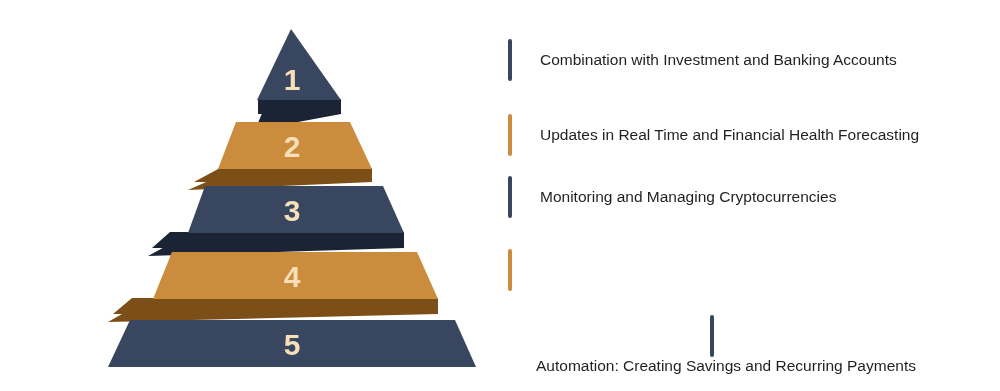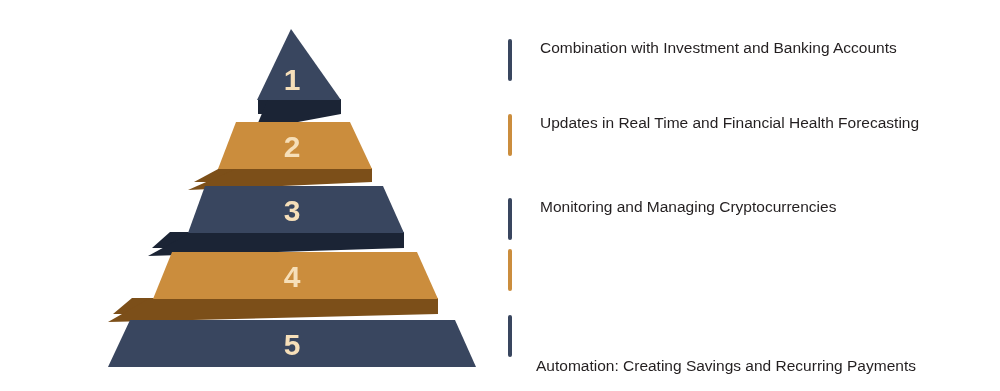--- a/index.html
+++ b/index.html
@@ -37,20 +37,21 @@
     position: absolute;
     left: 508px;
     top: 0;
     width: 492px;
     height: 391px;
   }
   .legend-row {
     position: absolute;
     left: 0;
     display: flex;
+    align-items: center;
     height: 42px;
   }
   .legend-bar {
     width: 4px;
     height: 42px;
     border-radius: 2px;
     flex: 0 0 auto;
   }
   .legend-label {
     margin-left: 28px;
@@ -98,21 +99,21 @@
     <div class="legend-row" style="top:39px;">
       <span class="legend-bar" style="background:#39465f;"></span>
       <span class="legend-label">Combination with Investment and Banking Accounts</span>
     </div>
 
     <div class="legend-row" style="top:114px;">
       <span class="legend-bar" style="background:#cb8d3d;"></span>
       <span class="legend-label">Updates in Real Time and Financial Health Forecasting</span>
     </div>
 
-    <div class="legend-row" style="top:198px;">
+    <div class="legend-row" style="top:176px;">
       <span class="legend-bar" style="background:#39465f;"></span>
       <span class="legend-label">Monitoring and Managing Cryptocurrencies</span>
     </div>
 
     <div class="legend-row" style="top:249px;">
       <span class="legend-bar" style="background:#cb8d3d;"></span>
     </div>
 
     <div class="legend-row" style="top:315px;flex-direction:column;">
       <span class="legend-bar" style="background:#39465f;"></span>

